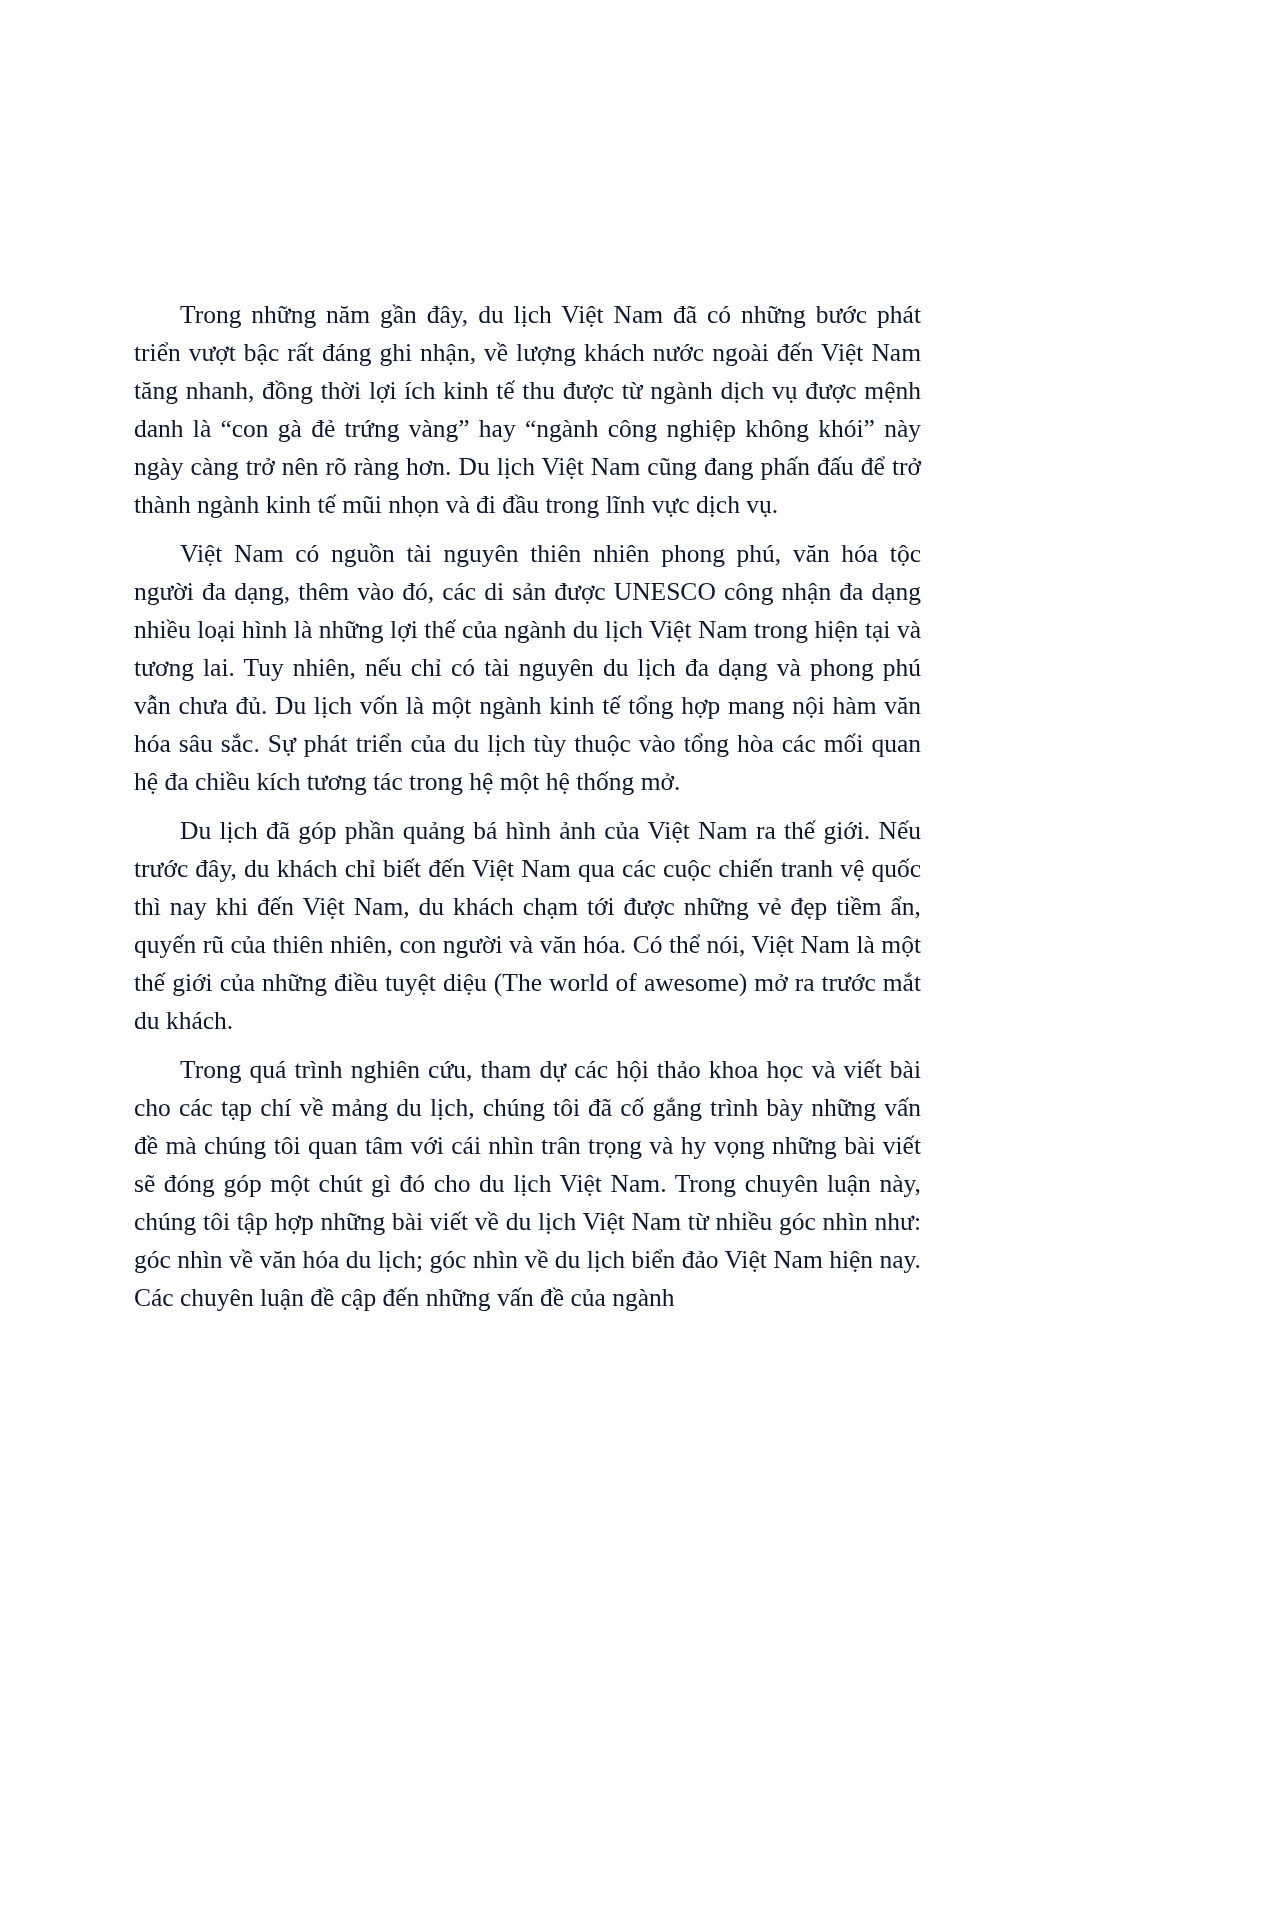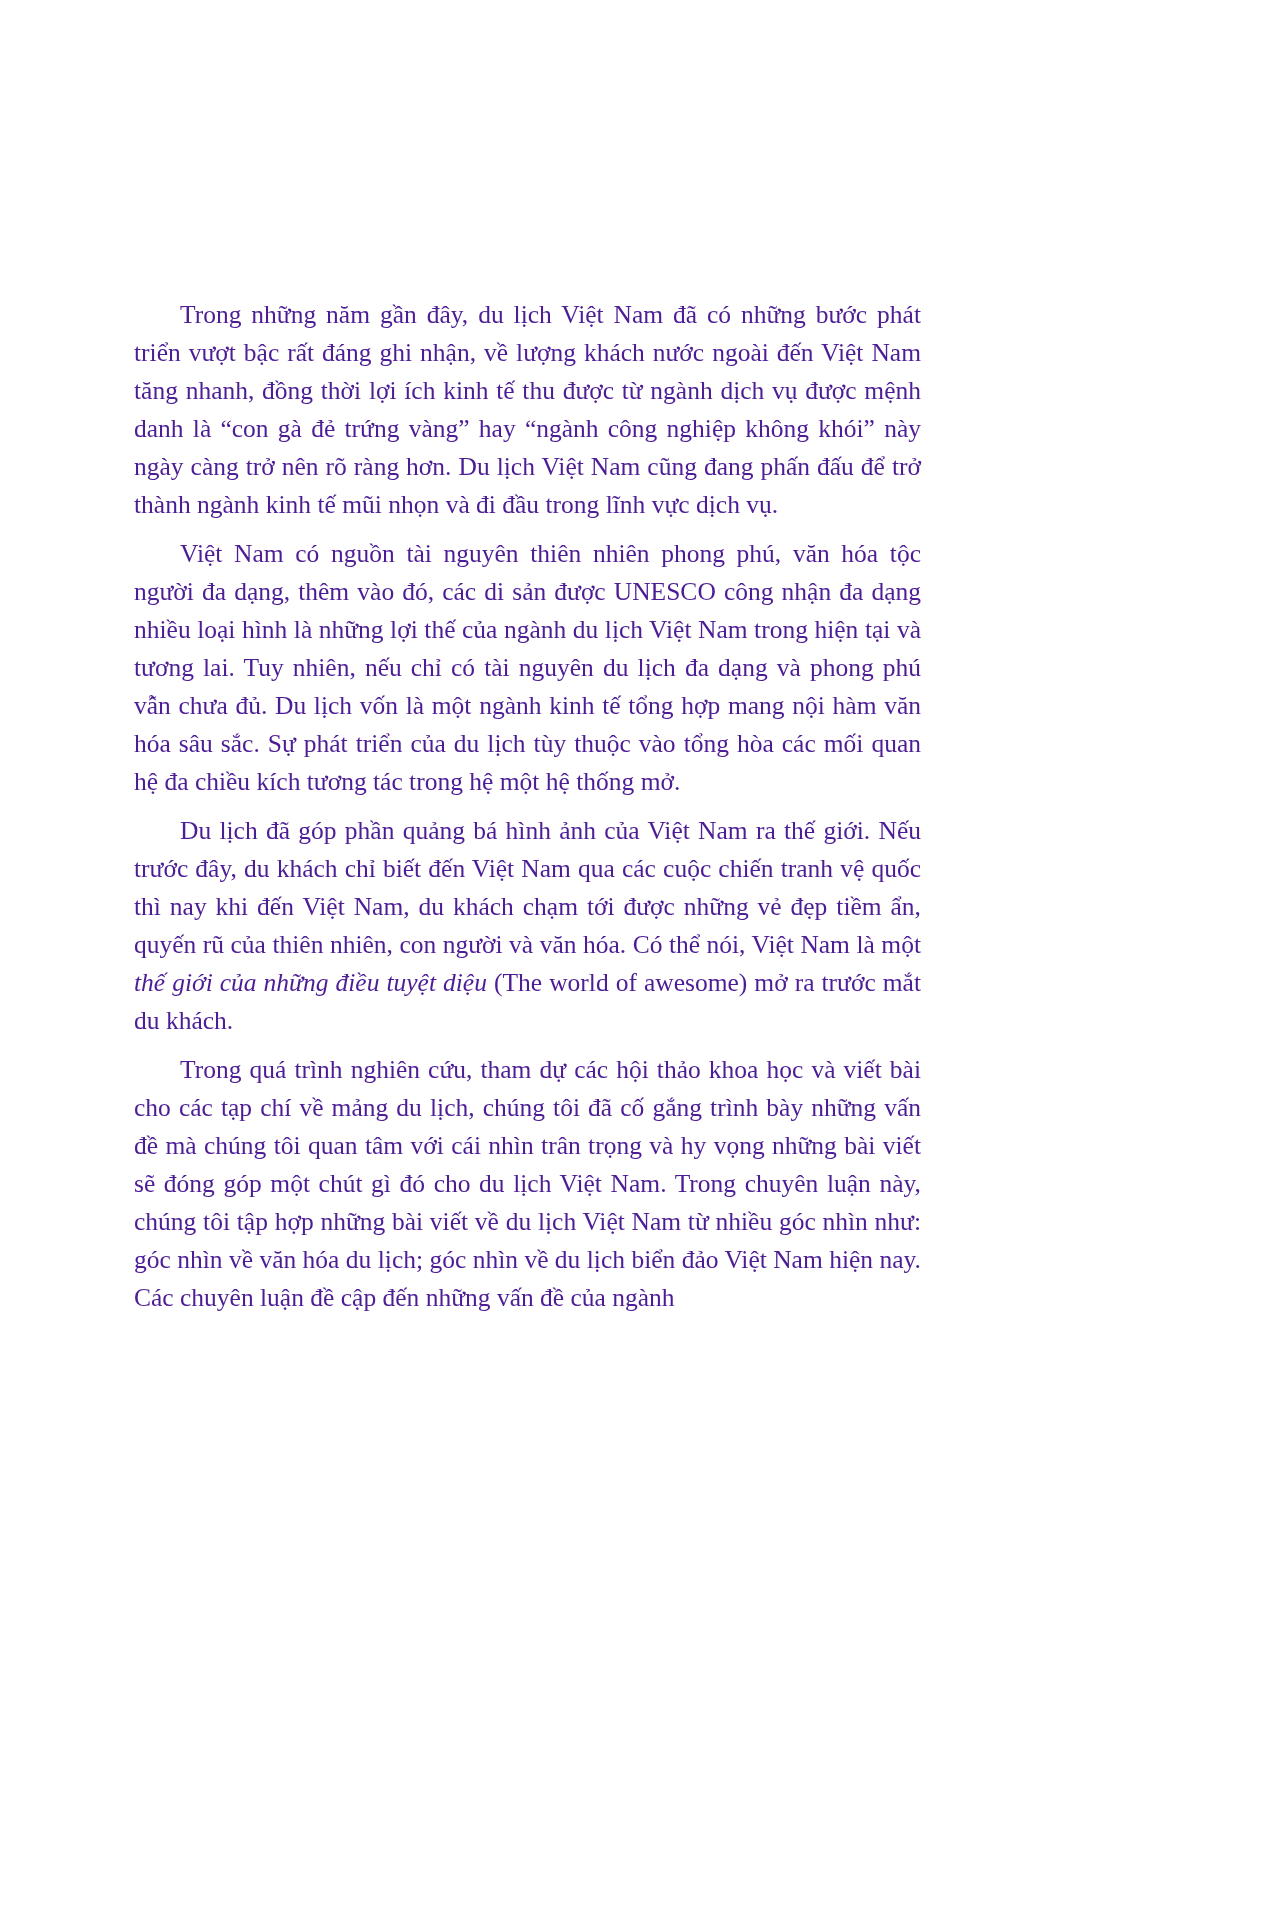--- a/index.html
+++ b/index.html
@@ -30,28 +30,27 @@
     letter-spacing: 0.5px;
     margin: 0 0 62px 0;
     color: #0d0d0d;
   }
   .body-text p {
     margin: 0 13px 11px 0;
     font-size: 25.5px;
     line-height: 38px;
     text-align: justify;
     text-indent: 46px;
-    color: #4c1d95;
+    color: #0f172a;
   }
   .body-text p:last-child {
     margin-bottom: 0;
     font-family: Liberation Serif, serif;
   }
   .italic {
-    font-style: italic;
   }
 </style>
 </head>
 <body>
 
 <div class="page">
   <div class="body-text">
       <p><span>Trong những năm gần đây, du lịch Việt Nam đã có những bước phát triển vượt bậc rất đáng ghi nhận, về lượng khách nước ngoài đến Việt Nam tăng nhanh, đồng thời lợi ích kinh tế thu được từ ngành dịch vụ được mệnh danh là “con gà đẻ trứng vàng” hay “ngành công nghiệp không khói” này ngày càng trở nên rõ ràng hơn. Du lịch Việt Nam cũng đang phấn đấu để trở thành ngành kinh tế mũi nhọn và đi đầu trong lĩnh vực dịch vụ.</span></p>
       <p><span>Việt Nam có nguồn tài nguyên thiên nhiên phong phú, văn hóa tộc người đa dạng, thêm vào đó, các di sản được UNESCO công nhận đa dạng nhiều loại hình là những lợi thế của ngành du lịch Việt Nam trong hiện tại và tương lai. Tuy nhiên, nếu chỉ có tài nguyên du lịch đa dạng và phong phú vẫn chưa đủ. Du lịch vốn là một ngành kinh tế tổng hợp mang nội hàm văn hóa sâu sắc. Sự phát triển của du lịch tùy thuộc vào tổng hòa các mối quan hệ đa chiều kích tương tác trong hệ một hệ thống mở.</span></p>
       <p><span>Du lịch đã góp phần quảng bá hình ảnh của Việt Nam ra thế giới. Nếu trước đây, du khách chỉ biết đến Việt Nam qua các cuộc chiến tranh vệ quốc thì nay khi đến Việt Nam, du khách chạm tới được những vẻ đẹp tiềm ẩn, quyến rũ của thiên nhiên, con người và văn hóa. Có thể nói, Việt Nam là một </span><span class="italic">thế giới của những điều tuyệt diệu</span><span> (The world of awesome) mở ra trước mắt du khách.</span></p>

